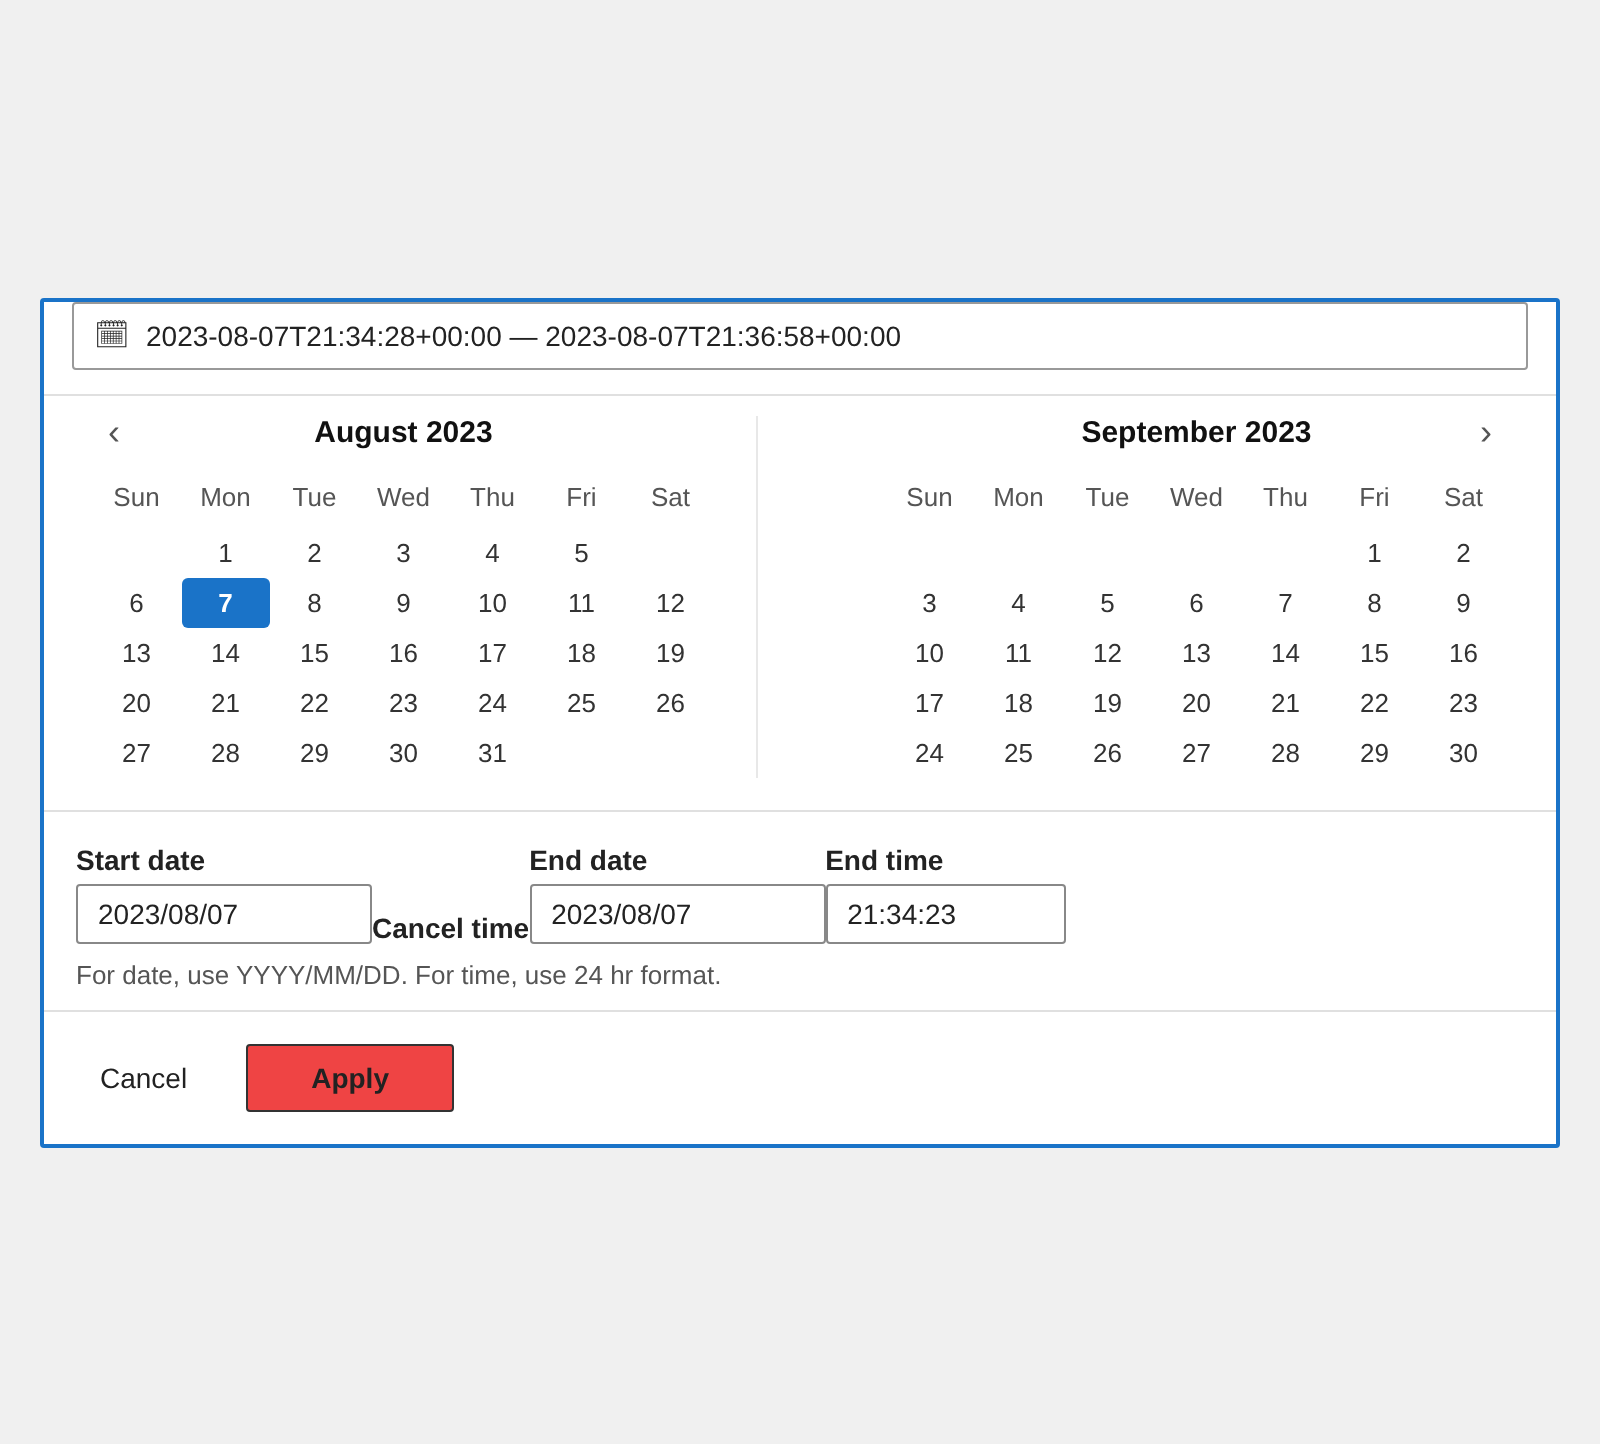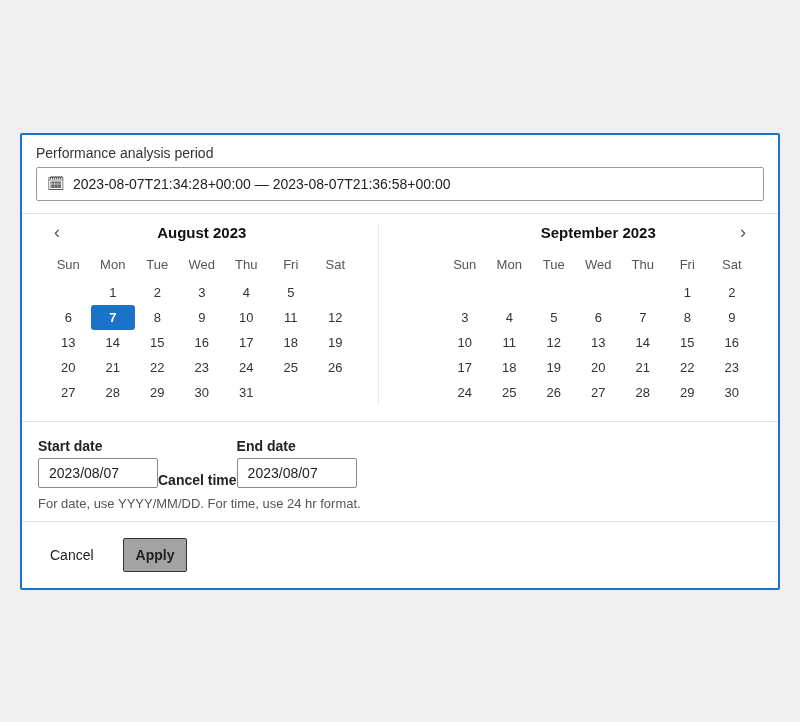--- a/index.html
+++ b/index.html
@@ -144,21 +144,21 @@
       font-weight: bold;
       font-size: 14px;
       color: #222;
     }
 
     .input-group input {
       border: 1px solid #888;
       border-radius: 2px;
       padding: 6px 10px;
       font-size: 14px;
-      width: 120px;
+      width: 148px;
       color: #222;
     }
 
     .input-group.time-group input {
       width: 120px;
     }
 
     .hint-text {
       font-size: 13px;
       color: #555;
@@ -192,43 +192,42 @@
     .btn-cancel {
       background: none;
       border: none;
       cursor: pointer;
       font-size: 14px;
       color: #222;
       padding: 8px 12px;
     }
 
     .btn-apply {
-      background: #a3a3a3;
+      background: #ef4444;
       border: 1.5px solid #333;
       cursor: pointer;
       font-size: 14px;
       font-weight: bold;
       color: #222;
-      padding: 8px 12px;
+      padding: 8px 32px;
       border-radius: 2px;
     }
 
     .calendar-icon {
       display: inline-block;
       width: 18px;
       height: 18px;
       flex-shrink: 0;
     }
   </style>
 </head>
 <body>
 
 <div class="dialog-wrapper">
 
-  <div class="panel-title">Performance analysis period</div>
 
   <div class="date-range-bar">
     <span class="calendar-icon">🗓</span>
     <span>2023-08-07T21:34:28+00:00 — 2023-08-07T21:36:58+00:00</span>
   </div>
 
   <div class="calendar-area">
 
     <div class="calendar">
       <div class="cal-header">
@@ -372,20 +371,24 @@
         <label>Start date</label>
         <input type="text" value="2023/08/07" style="">
       </div>
       <div class="input-group time-group">
         <label>Cancel time</label>
       </div>
       <div class="input-group">
         <label>End date</label>
         <input type="text" value="2023/08/07" style="">
       </div>
+      <div class="input-group time-group">
+        <label>End time</label>
+        <input type="text" value="21:34:23" style="">
+      </div>
     </div>
     <div class="hint-text">For date, use YYYY/MM/DD. For time, use 24 hr format.</div>
   </div>
 
   <div class="footer-bar">
     <div class="footer-right">
       <button class="btn-cancel">Cancel</button>
       <button class="btn-apply">Apply</button>
     </div>
   </div>

